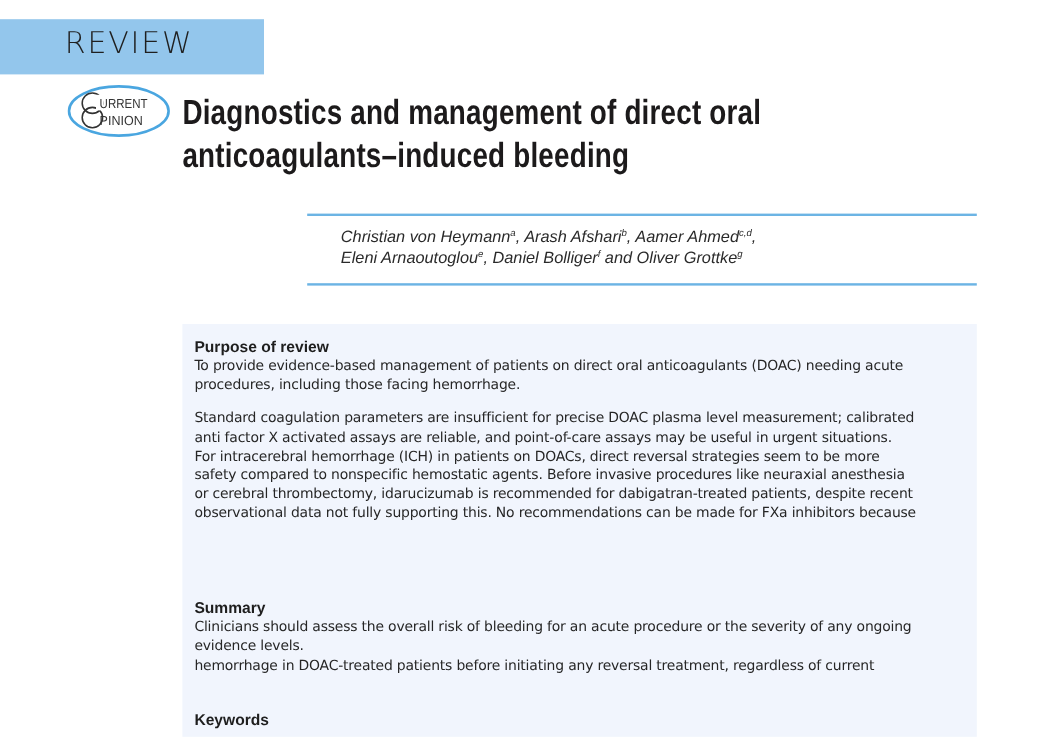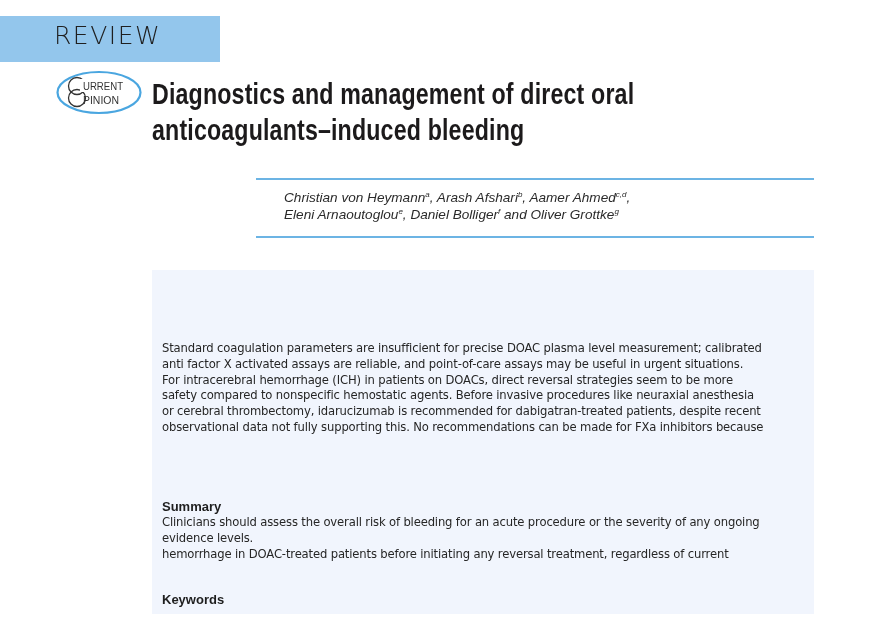--- a/index.html
+++ b/index.html
@@ -43,20 +43,27 @@
     <span class="line">
       <span>Christian von Heymann</span><sup>a</sup><span>, </span><span>Arash Afshari</span><sup>b</sup><span>, </span><span>Aamer Ahmed</span><sup>c,d</sup><span>,</span>
     </span>
     <span class="line">
       <span>Eleni Arnaoutoglou</span><sup>e</sup><span>, </span><span>Daniel Bolliger</span><sup>f</sup><span style="white-space:pre"> and </span><span>Oliver Grottke</span><sup>g</sup>
     </span>
   </div>
 </div>
 
 <div class="abstract">
+  <div class="sec" style="top:11px;">
+    <h3>Purpose of review</h3>
+    <p>
+      <span class="line">To provide evidence-based management of patients on direct oral anticoagulants (DOAC) needing acute</span>
+      <span class="line">procedures, including those facing hemorrhage.</span>
+    </p>
+  </div>
 
   <div class="sec" style="top:71px;">
     <p>
       <span class="line">Standard coagulation parameters are insufficient for precise DOAC plasma level measurement; calibrated</span>
       <span class="line">anti factor X activated assays are reliable, and point-of-care assays may be useful in urgent situations.</span>
       <span class="line">For intracerebral hemorrhage (ICH) in patients on DOACs, direct reversal strategies seem to be more</span>
       <span class="line">safety compared to nonspecific hemostatic agents. Before invasive procedures like neuraxial anesthesia</span>
       <span class="line">or cerebral thrombectomy, idarucizumab is recommended for dabigatran-treated patients, despite recent</span>
       <span class="line">observational data not fully supporting this. No recommendations can be made for FXa inhibitors because</span>
     </p>

